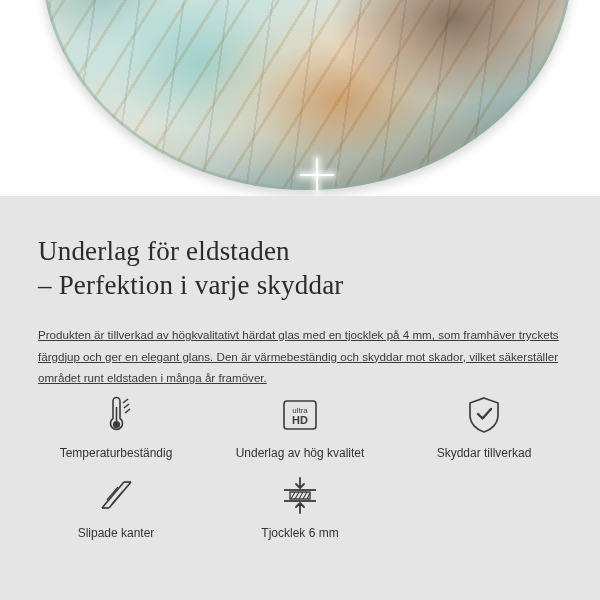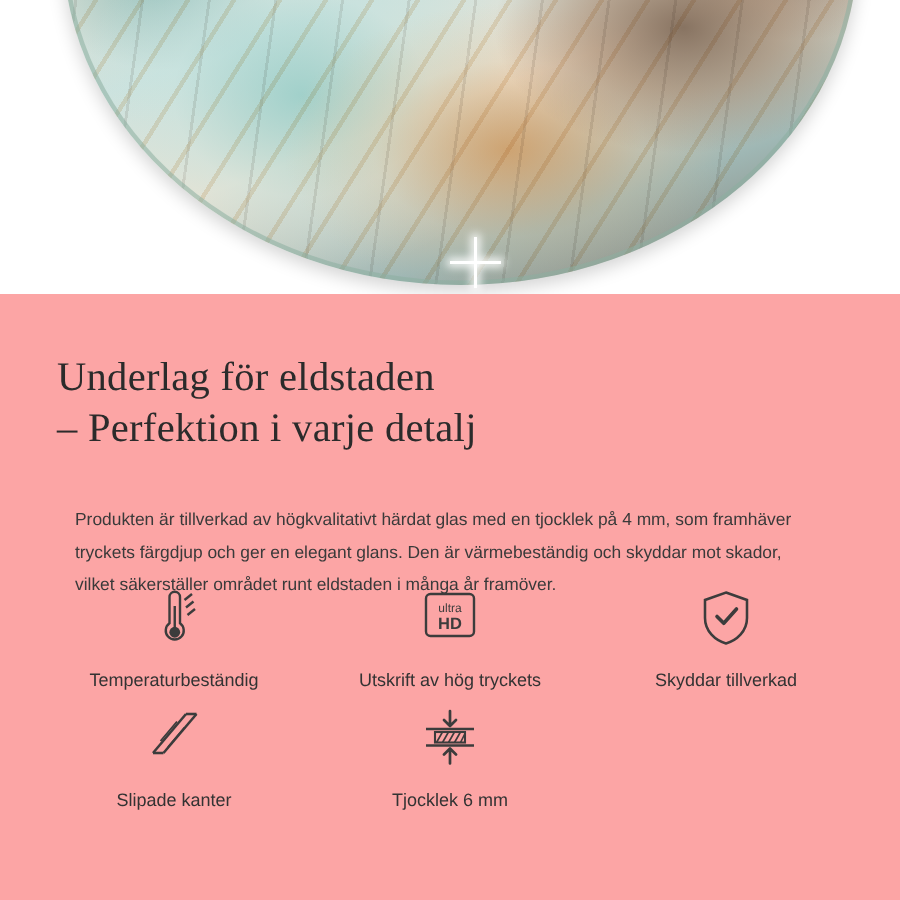--- a/index.html
+++ b/index.html
@@ -10,21 +10,21 @@
     width: 600px;
     height: 600px;
     background: #ffffff;
     font-family: "Liberation Sans", sans-serif;
     overflow: hidden;
   }
   .page {
     position: relative;
     width: 600px;
     height: 600px;
-    background: #fca5a5;
+    background: #e5e5e5;
     overflow: hidden;
   }
 
   
   .hero {
     position: absolute;
     left: 0;
     top: 0;
     width: 600px;
     height: 196px;
@@ -105,26 +105,27 @@
     padding: 38px 38px 0 38px;
     font-family: "Liberation Serif", serif;
     font-size: 27px;
     line-height: 34px;
     font-weight: 400;
     color: #2b2b2b;
     letter-spacing: 0.2px;
   }
   .headline-line { display: block; }
   .body-text {
-    margin: 12px;
+    margin: 0;
     padding: 22px 38px 0 38px;
     font-size: 11.6px;
     line-height: 21.5px;
     color: #3a3a3a;
     max-width: 560px;
+    text-decoration: underline;
   }
 
   
   .features {
     position: absolute;
     left: 0;
     top: 392px;
     width: 600px;
     display: grid;
     grid-template-columns: repeat(3, 1fr);
@@ -135,21 +136,21 @@
   .feature {
     display: flex;
     flex-direction: column;
     align-items: center;
     justify-content: flex-start;
   }
   .feature-icon {
     width: 54px;
     height: 46px;
     display: flex;
-    align-items: flex-start;
+    align-items: center;
     justify-content: center;
     color: #3c3c3c;
   }
   .feature-label {
     margin-top: 8px;
     font-size: 12px;
     line-height: 14px;
     color: #333333;
     text-align: center;
   }
@@ -162,21 +163,21 @@
 
   <div class="hero">
     <div class="hero-disc"></div>
     <div class="hero-edge"></div>
     <div class="hero-glint"></div>
   </div>
 
   <div class="content">
     <h1 class="headline">
       <span class="headline-line">Underlag för eldstaden</span>
-      <span class="headline-line">– Perfektion i varje detalj</span>
+      <span class="headline-line">– Perfektion i varje skyddar</span>
     </h1>
     <p class="body-text">Produkten är tillverkad av högkvalitativt härdat glas med en tjocklek på 4 mm, som framhäver tryckets färgdjup och ger en elegant glans. Den är värmebeständig och skyddar mot skador, vilket säkerställer området runt eldstaden i många år framöver.</p>
   </div>
 
   <div class="features">
 
     <div class="feature">
       <div class="feature-icon">
         <svg width="34" height="40" viewBox="0 0 34 40" fill="none" stroke="#3c3c3c" stroke-width="1.6">
           <path d="M14 6a3.5 3.5 0 0 1 7 0v17.5a6 6 0 1 1-7 0z"></path>
@@ -191,21 +192,21 @@
     </div>
 
     <div class="feature">
       <div class="feature-icon">
         <svg width="36" height="36" viewBox="0 0 36 36">
           <rect x="2" y="4" width="32" height="28" rx="3" fill="none" stroke="#3c3c3c" stroke-width="1.6"></rect>
           <text x="18" y="16" text-anchor="middle" font-family="Liberation Sans, sans-serif" font-size="8" fill="#3c3c3c">ultra</text>
           <text x="18" y="27" text-anchor="middle" font-family="Liberation Sans, sans-serif" font-size="11" font-weight="bold" fill="#3c3c3c">HD</text>
         </svg>
       </div>
-      <div class="feature-label">Utskrift av hög tryckets</div>
+      <div class="feature-label">Underlag av hög kvalitet</div>
     </div>
 
     <div class="feature">
       <div class="feature-icon">
         <svg width="34" height="40" viewBox="0 0 34 40">
           <path d="M17 3 L31 8 V20 C31 29 24 35 17 37 C10 35 3 29 3 20 V8 Z" fill="none" stroke="#3c3c3c" stroke-width="1.7"></path>
           <path d="M11 19 l4.5 4.5 L24 14" fill="none" stroke="#3c3c3c" stroke-width="2.4" stroke-linecap="round" stroke-linejoin="round"></path>
         </svg>
       </div>
       <div class="feature-label">Skyddar tillverkad</div>

